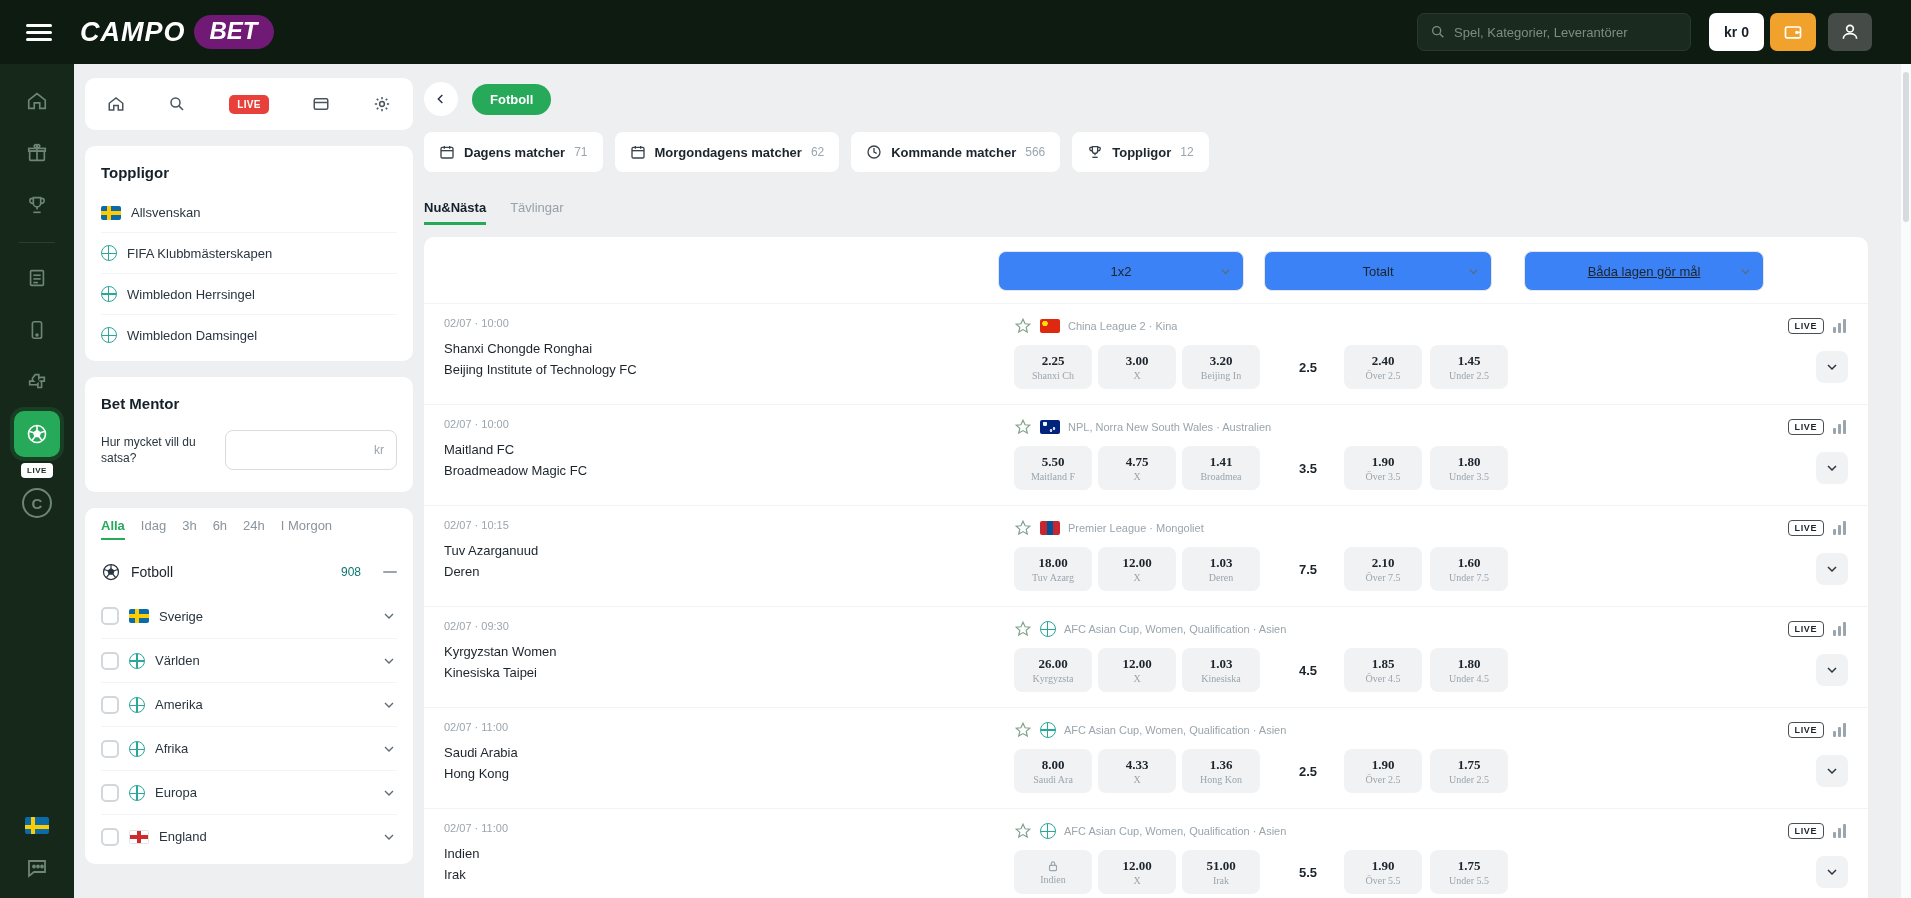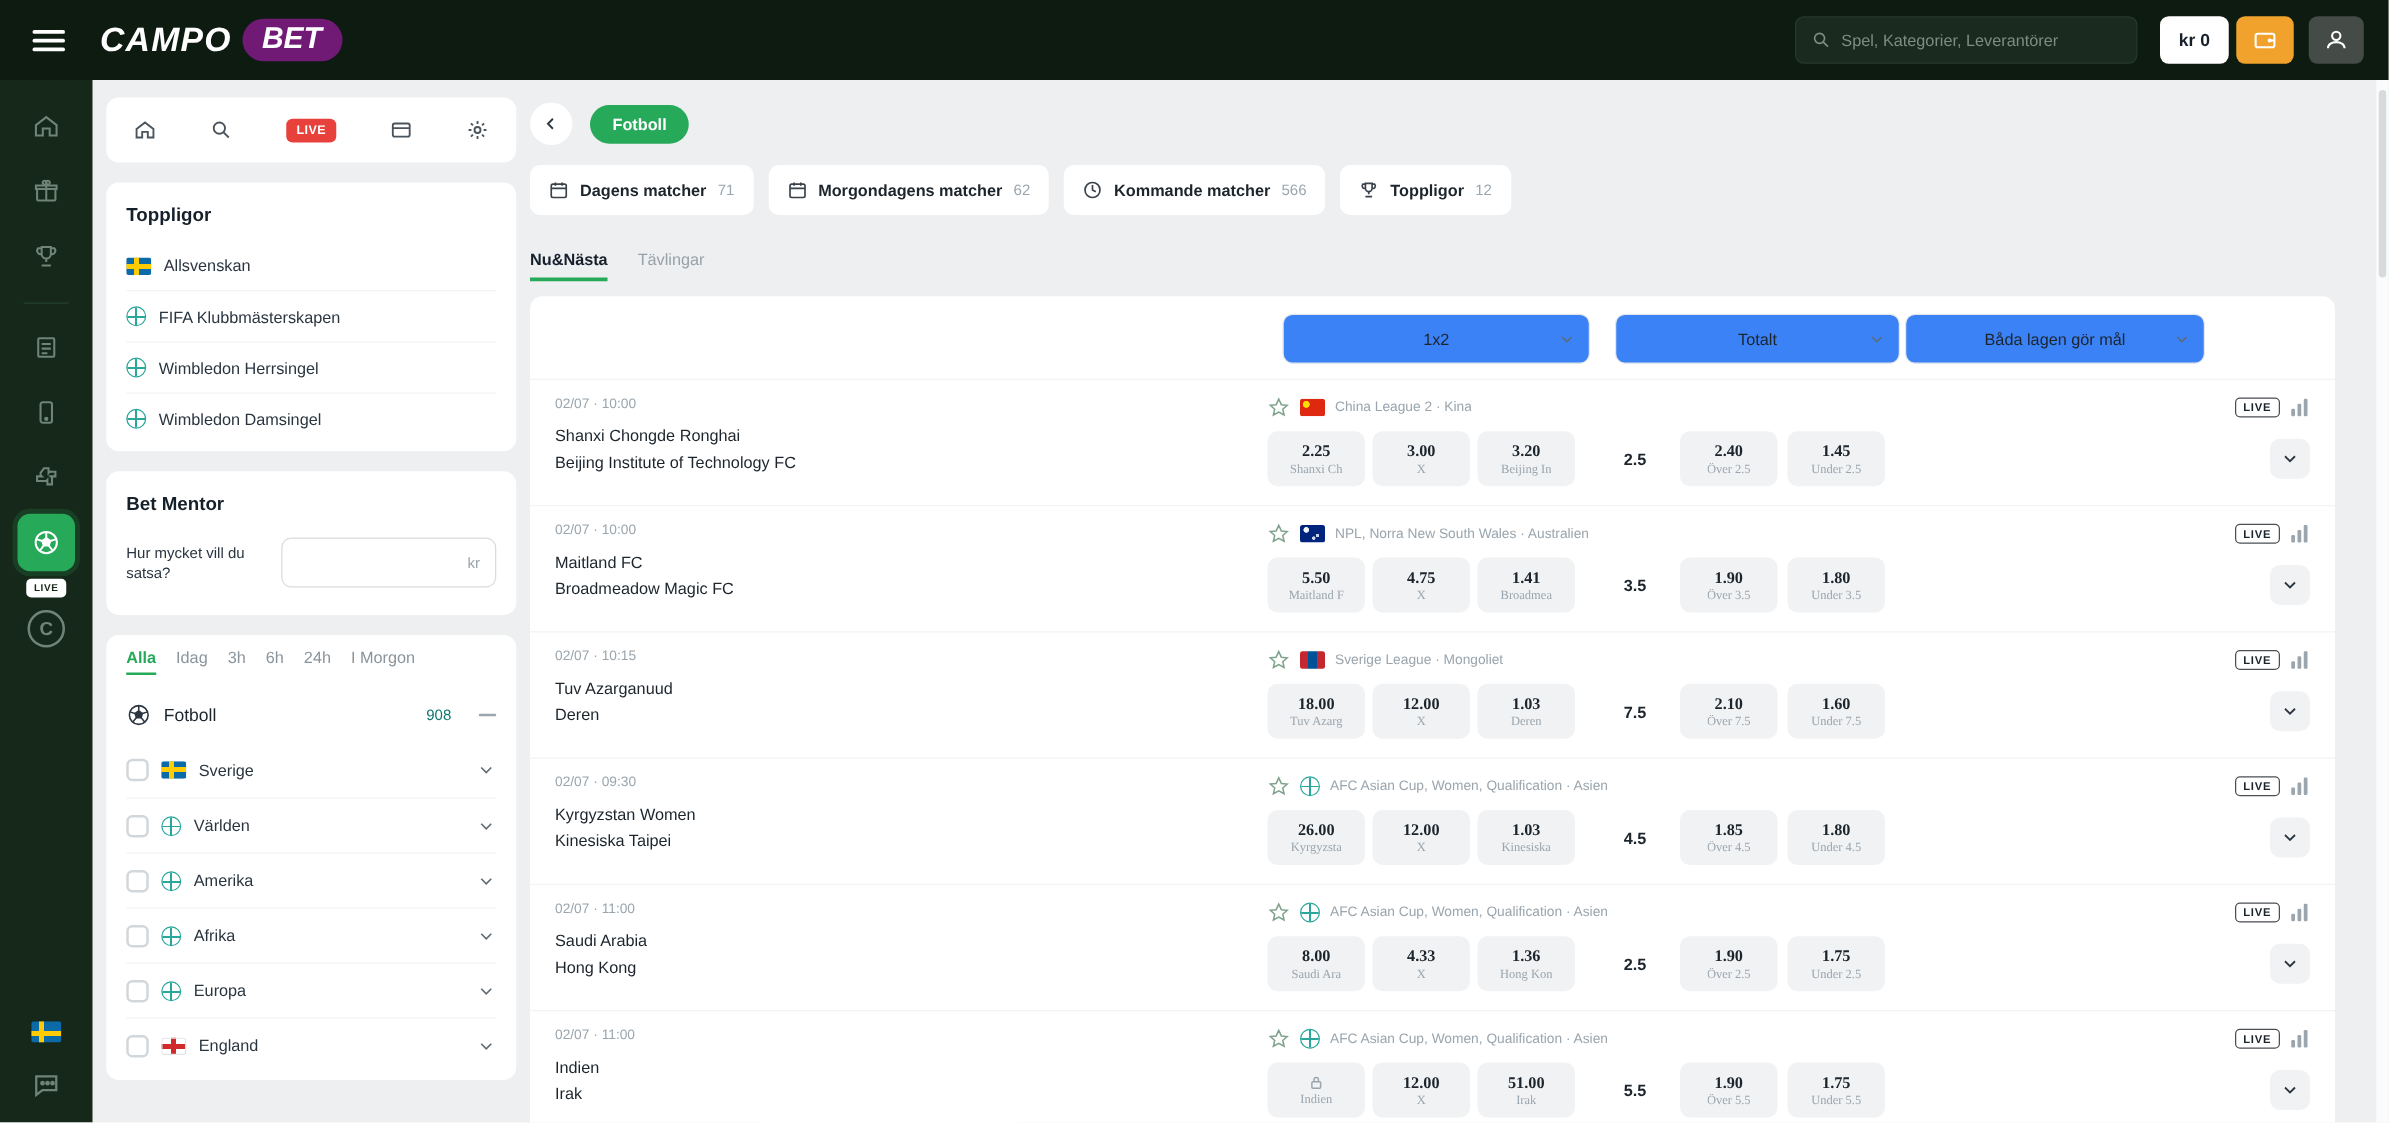--- a/index.html
+++ b/index.html
@@ -7,21 +7,21 @@
   body { font-family:"Liberation Sans", sans-serif; background:#edeff1; position:relative; }
   button { font-family:inherit; }
 
   
   .topbar { position:absolute; top:0; left:0; width:1911px; height:64px; background:#0d1b11; display:flex; align-items:center; z-index:30; }
   .burger { width:26px; margin-left:26px; cursor:pointer; }
   .burger div { height:3px; background:#fff; border-radius:2px; margin:4px 0; }
   .logo { display:flex; align-items:center; margin-left:28px; }
   .logo-campo { color:#fff; font-weight:700; font-style:italic; font-size:27px; letter-spacing:1px; }
   .logo-bet { background:#701a75; color:#fff; font-weight:700; font-style:italic; font-size:24px; padding:2px 16px 4px; border-radius:17px; margin-left:8px; }
-  .tb-right { margin-left:auto; display:flex; align-items:center; margin-right:20px; }
+  .tb-right { margin-left:auto; display:flex; align-items:center; margin-right:39px; }
   .search-box { width:274px; height:38px; background:#1a2a1f; border:1px solid #27392c; border-radius:7px; display:flex; align-items:center; padding:0 12px; gap:8px; }
   .search-box input { flex:1; background:transparent; border:0; outline:0; color:#cfd8d2; font-size:13px; }
   .search-box input::placeholder { color:#7d8d82; }
   .balance-box { height:38px; background:#fff; border-radius:7px; display:flex; align-items:center; padding:0 15px; font-size:14px; font-weight:700; color:#15202b; margin-left:18px; }
   .wallet-btn { width:46px; height:38px; background:#f0a22c; border:0; border-radius:7px; margin-left:6px; display:flex; align-items:center; justify-content:center; cursor:pointer; }
   .user-btn { width:44px; height:38px; background:#454c48; border:0; border-radius:7px; margin-left:12px; display:flex; align-items:center; justify-content:center; cursor:pointer; }
 
   
   .rail { position:absolute; top:64px; left:0; width:74px; height:834px; background:#152819; display:flex; flex-direction:column; align-items:center; padding-top:14px; z-index:20; }
   .rail-item { width:46px; height:46px; display:flex; align-items:center; justify-content:center; color:#6e8577; margin-bottom:6px; cursor:pointer; border-radius:10px; }
@@ -89,21 +89,21 @@
   .tabs { margin:28px 0 12px; display:flex; gap:24px; }
   .tab { font-size:13px; color:#98a1a8; padding-bottom:7px; cursor:pointer; }
   .tab.active { color:#15202b; font-weight:700; border-bottom:3px solid #27a95a; }
   .board { background:#fff; border-radius:10px 10px 0 0; padding-bottom:40px; }
   .market-header { display:flex; align-items:center; padding:14px 20px 12px; }
   .mh-left { flex:1; }
   .mh-box { position:relative; height:40px; border:1px solid #e4e7ea; border-radius:8px; display:flex; align-items:center; justify-content:center; font-size:13px; color:#1c242c; cursor:pointer; background:#3b82f6; }
   .mh-box svg { position:absolute; right:10px; }
   .w1 { width:246px; }
   .w2 { width:228px; margin-left:20px; }
-  .w3 { width:240px; margin-left:4px; }
+  .w3 { width:240px; margin-left:32px;text-decoration:underline; }
   .mh-act { width:84px; }
 
   .match-row { display:flex; padding:13px 20px 15px; border-top:1px solid #f1f3f4; }
   .m-left { flex:1; min-width:0; }
   .m-date { font-size:11px; color:#9aa5ad; margin-bottom:10px; }
   .m-team { font-size:13px; color:#1c242c; line-height:1.6; }
   .m-right { flex:0 0 834px; display:flex; flex-direction:column; }
   .row-top { display:flex; align-items:center; gap:8px; height:18px; margin-bottom:10px; }
   .league-name { font-size:11px; color:#9aa5ad; white-space:nowrap; overflow:hidden; }
   .rt-spacer { flex:1; }
@@ -648,21 +648,21 @@
             <div class="m-team">Deren</div>
           </div>
           <div class="m-right">
             <div class="row-top">
               <span style="display:flex;">
                 <svg viewBox="0 0 24 24" width="18" height="18" fill="none" stroke="#7fa28c" stroke-width="1.6">
                   <polygon points="12 3 14.8 9 21 9.6 16.3 13.8 17.7 20 12 16.8 6.3 20 7.7 13.8 3 9.6 9.2 9"></polygon>
                 </svg>
               </span>
               <span class="flag flag-mn"></span>
-              <span class="league-name">Sverige League · Mongoliet</span>
+              <span class="league-name">Premier League · Mongoliet</span>
               <span class="rt-spacer"></span>
               <span class="live-badge">LIVE</span>
               <span style="display:flex;">
                 <svg width="16" height="16" viewBox="0 0 16 16" fill="#9aa5ad">
                   <rect x="1" y="9" width="3" height="6" rx="1"></rect>
                   <rect x="6" y="5" width="3" height="10" rx="1"></rect>
                   <rect x="11" y="1" width="3" height="14" rx="1"></rect>
                 </svg>
               </span>
             </div>

